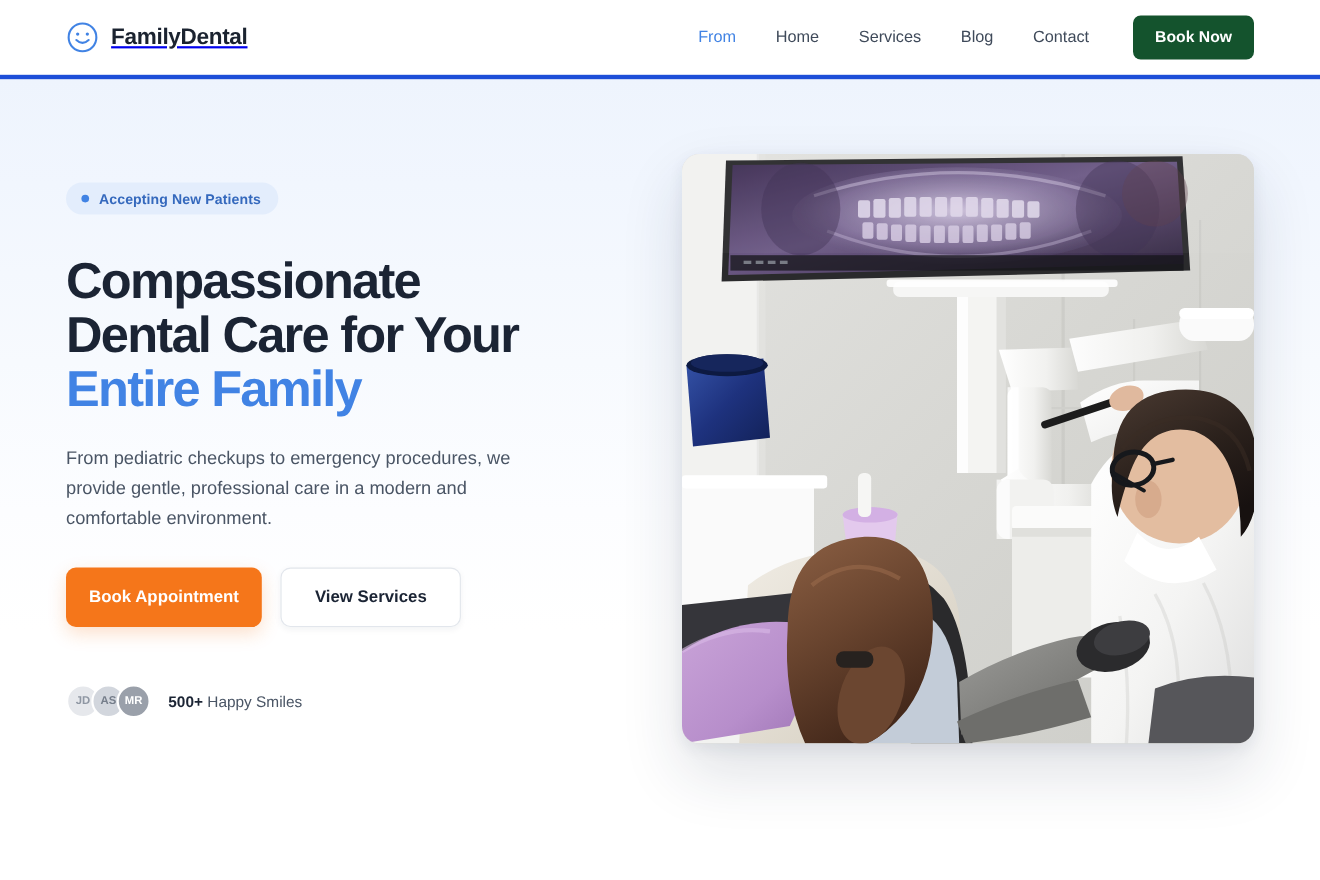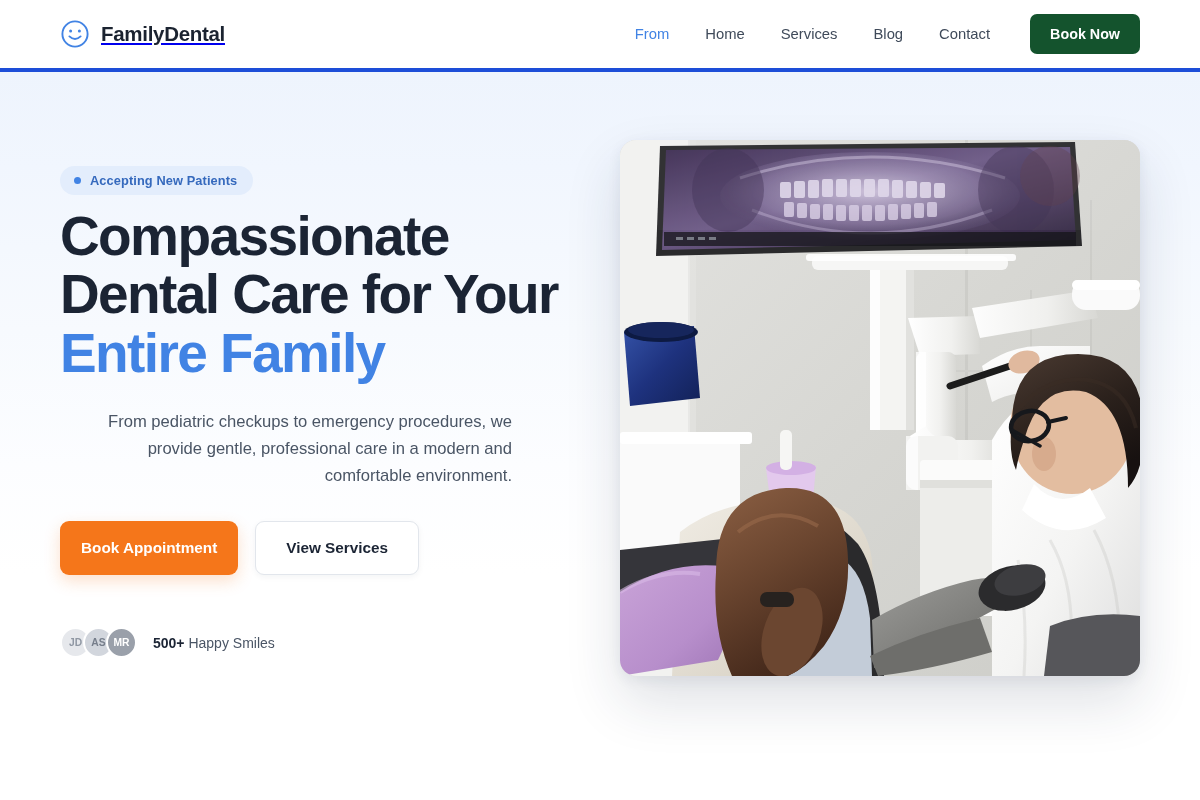--- a/index.html
+++ b/index.html
@@ -129,37 +129,36 @@
 
   .badge-label {
     font-size: 12.8px;
     font-weight: bold;
     color: #3569bd;
     letter-spacing: 0.1px;
     white-space: nowrap;
   }
 
   .hero-title {
-    margin-top: 12px;
-    font-size: 55px;
+    margin-top: 36px;
+    font-size: 46px;
     line-height: 1.06;
     font-weight: bold;
     color: #1b2434;
     letter-spacing: -1.6px;
   }
 
   .hero-title .accent { color: #4183e4; }
 
   .hero-sub {
     margin-top: 26px;
     font-size: 16.6px;
     line-height: 1.63;
     color: #4a5565;
     max-width: 452px;
-    text-align: right;
   }
 
   .hero-actions {
     margin-top: 32px;
     display: flex;
     align-items: center;
     gap: 17px;
   }
 
   .btn {

